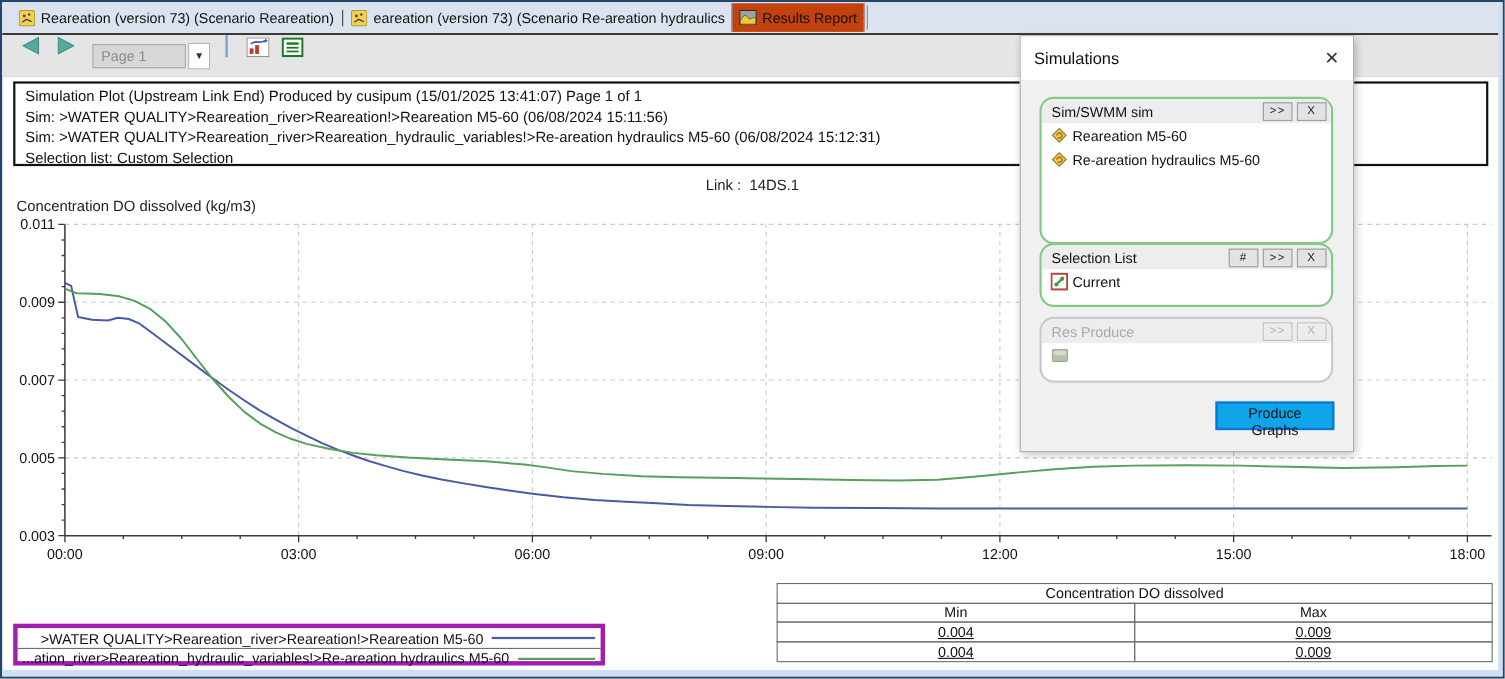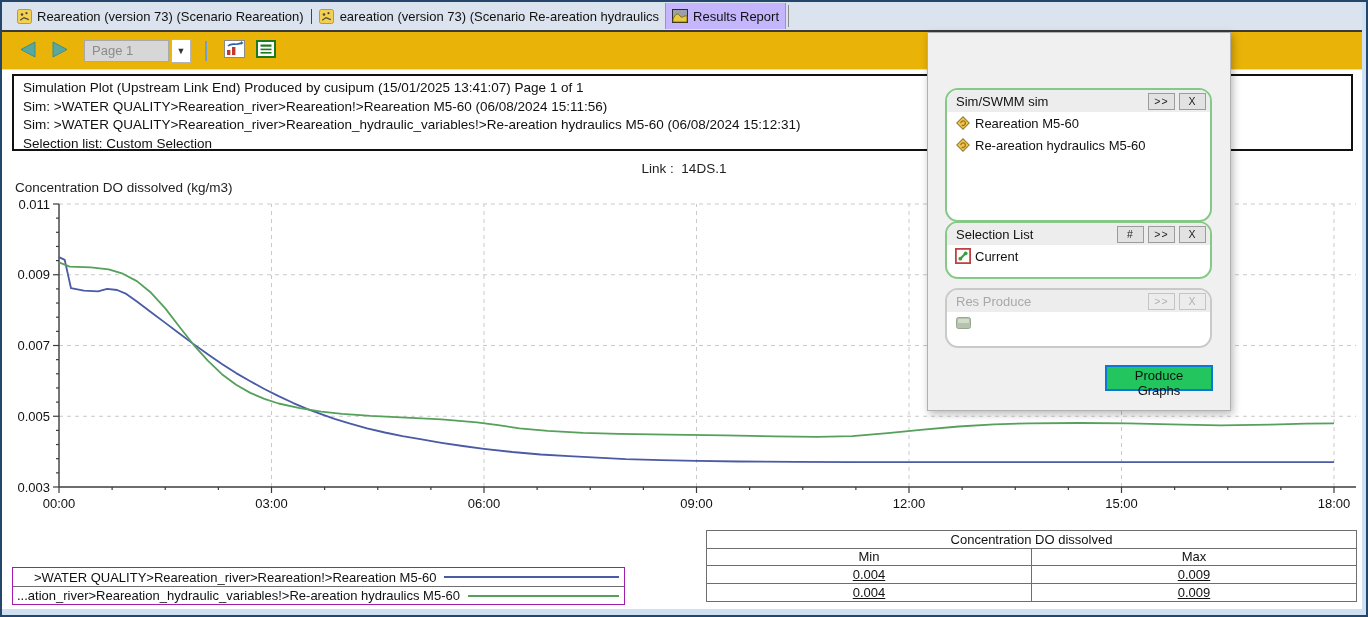--- a/index.html
+++ b/index.html
@@ -4,27 +4,27 @@
 <style>
   html,body{margin:0;padding:0;background:#e8e8e8;font-family:"Liberation Sans",sans-serif;}
   #app{position:relative;width:1364px;height:613px;border:2px solid #24466b;background:#fff;overflow:hidden;}
   .edge-strip-right{position:absolute;top:0;bottom:0;right:0;width:4px;background:#cfe0f2;z-index:0;}
   .edge-strip-bottom{position:absolute;left:0;right:0;bottom:0;height:6px;background:#cfe0f2;z-index:0;}
 
   
   .tabbar{position:absolute;left:0;top:0;right:4px;height:28px;background:#dbe3ee;display:flex;align-items:center;padding-left:8px;z-index:3;}
   .tabbar-underline{position:absolute;left:0;top:28px;right:4px;height:2px;background:#3a3a3a;z-index:3;}
   .tab{display:flex;align-items:center;gap:5px;height:26px;padding:0 6px;font-size:13px;color:#111;white-space:nowrap;cursor:default;}
-  .tab.active{background:#c4b5fd;border-left:1px solid #9a9a9a;border-right:1px solid #9a9a9a;}
+  .tab.active{background:#c2410c;border-left:1px solid #9a9a9a;border-right:1px solid #9a9a9a;}
   .tab-sep{width:1px;height:15px;background:#444;margin:0 1px;}
   .tab-end-sep{width:1px;height:22px;background:#8a8a8a;margin-left:2px;}
   .icon16{display:inline-flex;width:16px;height:16px;align-items:center;justify-content:center;flex:none;}
 
   
-  .toolbar{position:absolute;left:0;top:30px;right:4px;height:37px;background:#eab308;display:flex;align-items:center;padding-left:12px;gap:6px;z-index:3;border-bottom:1px solid #d8dde3;}
+  .toolbar{position:absolute;left:0;top:30px;right:4px;height:37px;background:#e5e5e5;display:flex;padding-left:12px;gap:6px;z-index:3;border-bottom:1px solid #d8dde3;}
   .nav-btn{width:26px;height:22px;display:flex;align-items:center;justify-content:center;background:transparent;border:none;}
   .combo{display:flex;align-items:center;margin-left:6px;}
   .combo-field{width:76px;height:20px;background:#d7d7d7;border:1px solid #a9a9a9;color:#8b8b8b;font-size:13px;line-height:20px;padding-left:7px;}
   .combo-arrow{width:18px;height:22px;background:#fff;border:1px solid #b5b5b5;margin-left:2px;display:flex;align-items:center;justify-content:center;font-size:9px;color:#333;}
   .tb-sep{width:2px;height:20px;background:#6f9fd0;margin:0 8px;}
   .tb-icon-btn{width:26px;height:24px;display:flex;align-items:center;justify-content:center;background:transparent;border:none;}
 
   
   .header-box{position:absolute;left:10px;top:72px;width:1341px;height:77px;border:2px solid #111;background:#fff;z-index:2;padding:3px 0 0 9px;box-sizing:border-box;}
   .header-line{font-size:13.5px;color:#111;line-height:18.5px;white-space:nowrap;}
@@ -33,21 +33,21 @@
   .axis-title{position:absolute;left:13px;top:178px;font-size:13.5px;color:#222;z-index:2;}
 
   #chart-svg{position:absolute;left:0;top:0;width:1364px;height:613px;z-index:1;}
   #chart-svg .grid{stroke:#c9c9c9;stroke-width:1;stroke-dasharray:4 4;}
   #chart-svg .axis{stroke:#3c3c3c;stroke-width:1.4;fill:none;}
   #chart-svg .tick{stroke:#3c3c3c;stroke-width:1.2;}
   #chart-svg .ylab{font-family:"Liberation Sans",sans-serif;font-size:13px;fill:#111;text-anchor:end;}
   #chart-svg .xlab{font-family:"Liberation Sans",sans-serif;font-size:13px;fill:#111;text-anchor:middle;}
 
   
-  .legend-box{position:absolute;left:10px;top:565px;width:613px;height:38px;border:1px solid #a21caf;box-sizing:border-box;background:#fff;z-index:2;}
+  .legend-box{position:absolute;left:10px;top:565px;width:538px;height:38px;border:4px solid #a21caf;box-sizing:border-box;background:#fff;z-index:2;}
   .legend-row{display:flex;align-items:center;height:18px;font-size:13px;white-space:nowrap;padding:0 3px 0 4px;}
   .legend-row + .legend-row{border-top:1px solid #6e6e6e;height:17px;}
   .legend-row:first-child{padding-left:21px;}
   .legend-label{flex:none;color:#111;}
   .legend-line{flex:1;height:2px;margin-left:8px;margin-right:2px;}
 
   .summary-table{position:absolute;left:683px;top:528px;width:672px;height:75px;z-index:2;font-size:13px;color:#111;background:#fff;}
   .st-row{display:flex;box-sizing:border-box;padding-left:21px;}
   .st-cell{box-sizing:border-box;border:1px solid #6e6e6e;text-align:center;overflow:hidden;white-space:nowrap;}
   .st-title{width:672px;height:19px;line-height:17px;}
@@ -62,21 +62,21 @@
   .dialog-title{font-size:15px;color:#111;}
   .dialog-close{width:22px;height:22px;border:none;background:transparent;font-size:16px;color:#333;line-height:22px;text-align:center;font-weight:300;}
   .group{position:absolute;left:17px;width:263px;border:2px solid #86c986;border-radius:13px;background:#fff;overflow:hidden;box-sizing:content-box;}
   .group.disabled{border-color:#c9c9c9;}
   .group-header{display:flex;align-items:center;height:22px;background:#ededed;padding:0 4px 0 9px;}
   .group-title{font-size:13px;color:#111;flex:1;}
   .group.disabled .group-title{color:#a8a8a8;}
   .group-btn{width:27px;height:17px;margin-left:4px;background:#e2e2e2;border:1px solid #9c9c9c;font-size:10.5px;line-height:15px;text-align:center;color:#222;padding:0;letter-spacing:1px;font-family:"Liberation Sans",sans-serif;}
   .group.disabled .group-btn{color:#b0b0b0;border-color:#c4c4c4;background:#ececec;}
   .group-item{display:flex;align-items:center;gap:4px;height:22px;padding-left:8px;font-size:13px;color:#111;}
-  .produce-btn{position:absolute;left:177px;top:332px;width:108px;height:26px;background:#22c55e;border:2px solid #0b77d9;font-size:13px;color:#111;font-family:"Liberation Sans",sans-serif;}
+  .produce-btn{position:absolute;left:177px;top:332px;width:108px;height:26px;background:#0ea5e9;border:2px solid #0b77d9;font-size:13px;color:#111;font-family:"Liberation Sans",sans-serif;}
 </style>
 </head>
 <body>
 
 <div id="app">
 
   <svg id="chart-svg">
       <line x1="57" y1="414.25" x2="1354" y2="414.25" class="grid"></line>
       <line x1="57" y1="343.5" x2="1354" y2="343.5" class="grid"></line>
       <line x1="57" y1="272.75" x2="1354" y2="272.75" class="grid"></line>
@@ -262,20 +262,24 @@
       <div class="st-cell st-val">0.004</div>
       <div class="st-cell st-val">0.009</div>
     </div>
     <div class="st-row">
       <div class="st-cell st-val">0.004</div>
       <div class="st-cell st-val">0.009</div>
     </div>
   </div>
 
   <div class="dialog">
+    <div class="dialog-titlebar">
+      <span class="dialog-title">Simulations</span>
+      <button class="dialog-close">✕</button>
+    </div>
 
     <div class="group" style="top:55px;height:130px;">
       <div class="group-header">
         <span class="group-title">Sim/SWMM sim</span>
         <button class="group-btn">&gt;&gt;</button>
         <button class="group-btn">X</button>
       </div>
       <div class="group-item">
         <span class="icon16">
           <svg width="16" height="16" viewBox="0 0 16 16">

